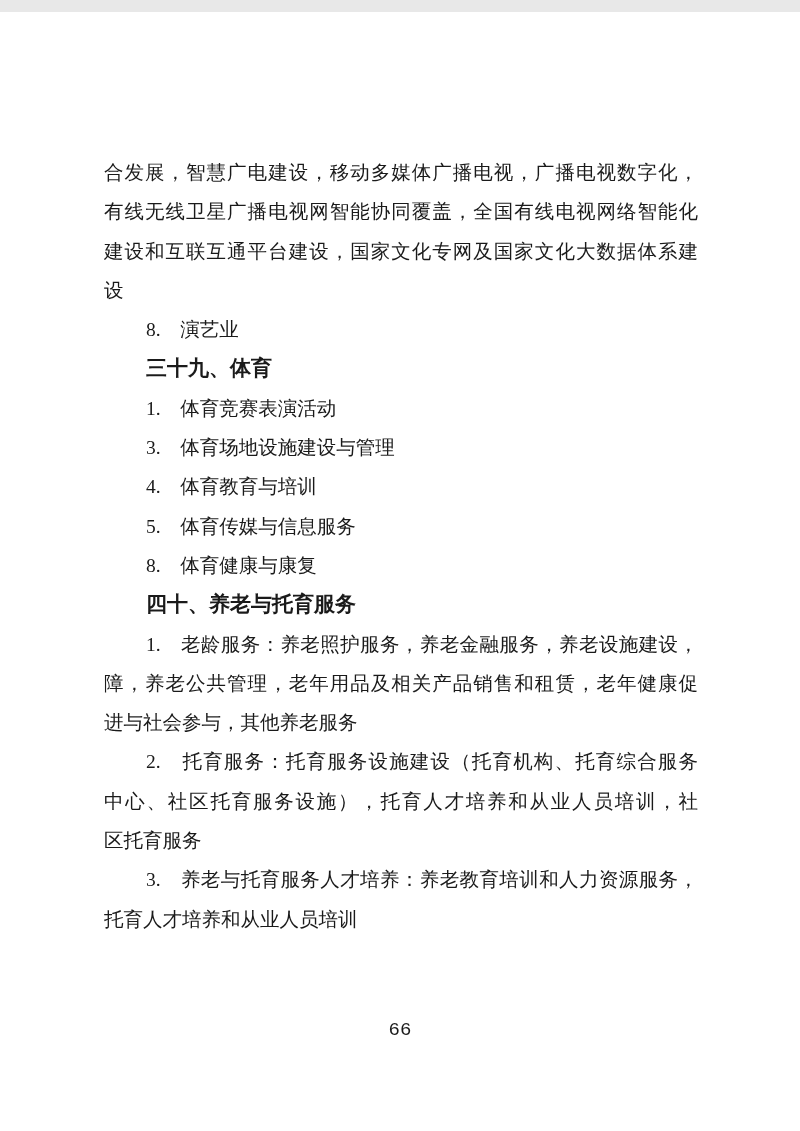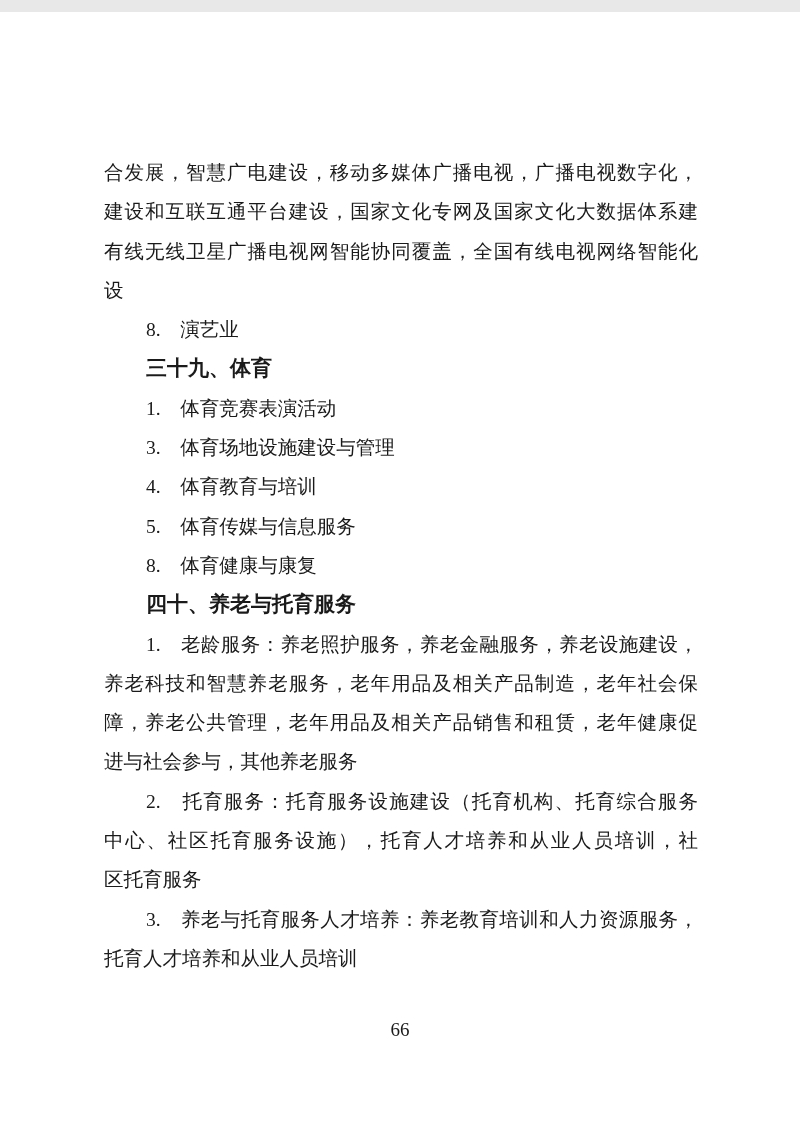--- a/index.html
+++ b/index.html
@@ -41,47 +41,47 @@
   .page-number {
     position: absolute;
     top: 1004px;
     left: 0;
     width: 100%;
     height: 28px;
     line-height: 28px;
     text-align: center;
     font-size: 19px;
     color: #1a1a1a;
+    font-family: Liberation Mono, monospace;
   }
 </style>
 </head>
 <body>
 
 <div class="page">
   <div class="text-block">
 
     <div class="line j">合发展，智慧广电建设，移动多媒体广播电视，广播电视数字化，</div>
+    <div class="line j">有线无线卫星广播电视网智能协同覆盖，全国有线电视网络智能化</div>
     <div class="line j">建设和互联互通平台建设，国家文化专网及国家文化大数据体系建</div>
-    <div class="line j">有线无线卫星广播电视网智能协同覆盖，全国有线电视网络智能化</div>
     <div class="line">设</div>
 
     <div class="line ind">8.　演艺业</div>
 
     <div class="line ind heading">三十九、体育</div>
 
     <div class="line ind">1.　体育竞赛表演活动</div>
     <div class="line ind">3.　体育场地设施建设与管理</div>
     <div class="line ind">4.　体育教育与培训</div>
     <div class="line ind">5.　体育传媒与信息服务</div>
     <div class="line ind">8.　体育健康与康复</div>
 
     <div class="line ind heading">四十、养老与托育服务</div>
 
     <div class="line j ind">1.　老龄服务：养老照护服务，养老金融服务，养老设施建设，</div>
-    <div class="line j">养老科技和智慧养老服务，老年用品及相关产品制造，老年社会保</div>
     <div class="line j">障，养老公共管理，老年用品及相关产品销售和租赁，老年健康促</div>
     <div class="line">进与社会参与，其他养老服务</div>
 
     <div class="line j ind">2.　托育服务：托育服务设施建设（托育机构、托育综合服务</div>
     <div class="line j">中心、社区托育服务设施），托育人才培养和从业人员培训，社</div>
     <div class="line">区托育服务</div>
 
     <div class="line j ind">3.　养老与托育服务人才培养：养老教育培训和人力资源服务，</div>
     <div class="line">托育人才培养和从业人员培训</div>
 

